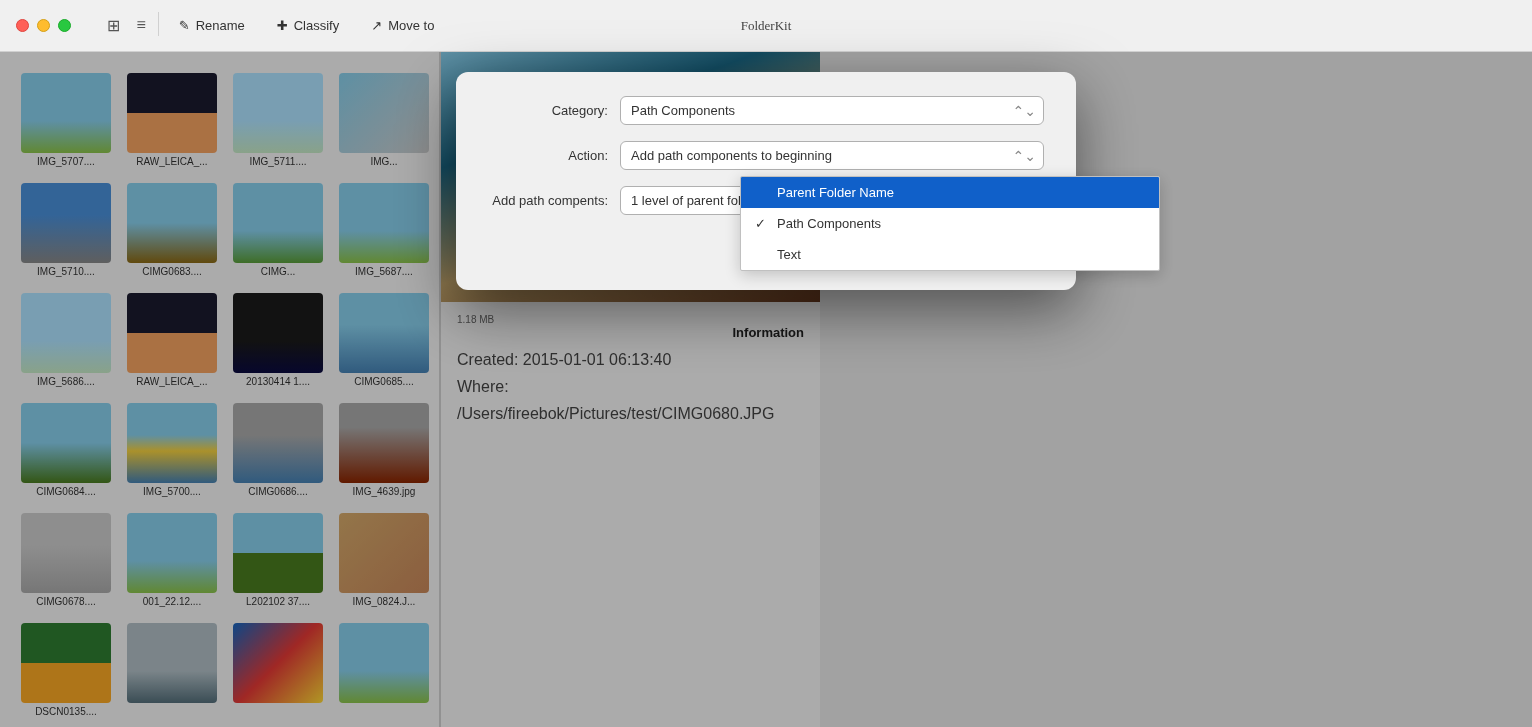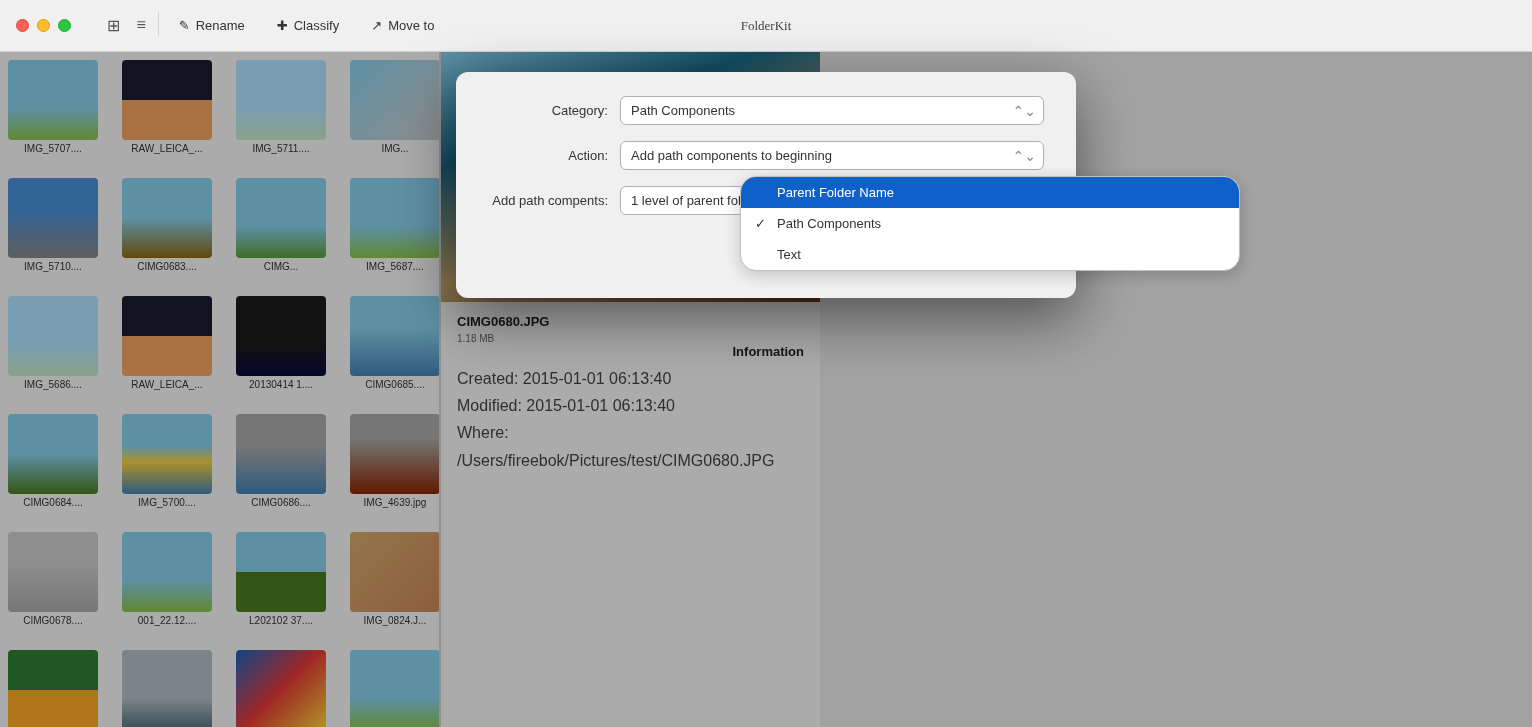--- a/index.html
+++ b/index.html
@@ -81,22 +81,22 @@
     
     .image-grid-panel {
       flex: 0 0 440px;
       background: #f5f5f5;
       overflow: hidden;
       border-right: 1px solid #d0d0d0;
     }
     .image-grid {
       display: grid;
       grid-template-columns: repeat(4, 1fr);
-      gap: 16px;
-      padding: 4px;
+      gap: 8px;
+      padding: 17px;
       overflow-y: auto;
       height: 100%;
     }
     .image-item {
       display: flex;
       flex-direction: column;
       align-items: center;
       cursor: pointer;
       padding: 4px;
       border-radius: 4px;
@@ -160,21 +160,21 @@
       justify-content: center;
     }
 
     
     .rename-dialog {
       background: #f0f0f0;
       border-radius: 12px;
       box-shadow: 0 20px 60px rgba(0,0,0,0.5);
       width: 620px;
       margin-top: 20px;
-      padding: 24px 32px 32px 32px;
+      padding: 24px 32px 24px 32px;
       position: relative;
     }
 
     .form-row {
       display: flex;
       align-items: center;
       margin-bottom: 16px;
     }
     .form-label {
       font-size: 13px;
@@ -211,25 +211,25 @@
     }
 
     
     .dropdown-menu {
       position: absolute;
       top: 80px;
       left: 120px;
       right: -80px;
       background: white;
       border: 1px solid #c0c0c0;
-      border-radius: 16px;
+      border-radius: 2px;
       box-shadow: 0 4px 16px rgba(0,0,0,0.2);
       z-index: 100;
       overflow: hidden;
-      width: 500px;
+      width: 420px;
     }
     .dropdown-item {
       padding: 8px 16px 8px 36px;
       font-size: 13px;
       color: #333;
       cursor: pointer;
       position: relative;
       display: flex;
       align-items: center;
     }
@@ -513,24 +513,22 @@
       </div>
 
     </div>
   </div>
 
   <div class="preview-panel">
     <div class="preview-image">
       <div class="preview-image-inner"></div>
     </div>
     <div class="preview-info">
-      <div class="preview-filename">CIMG0680.JPG</div>
       <div class="preview-filesize">1.18 MB</div>
       <div class="preview-section-title">Information</div>
       <div class="preview-meta">
         <div>Created: 2015-01-01 06:13:40</div>
-        <div>Modified: 2015-01-01 06:13:40</div>
         <div>Where: /Users/fireebok/Pictures/test/CIMG0680.JPG</div>
       </div>
     </div>
   </div>
 
 </div>
 
 </body></html>

